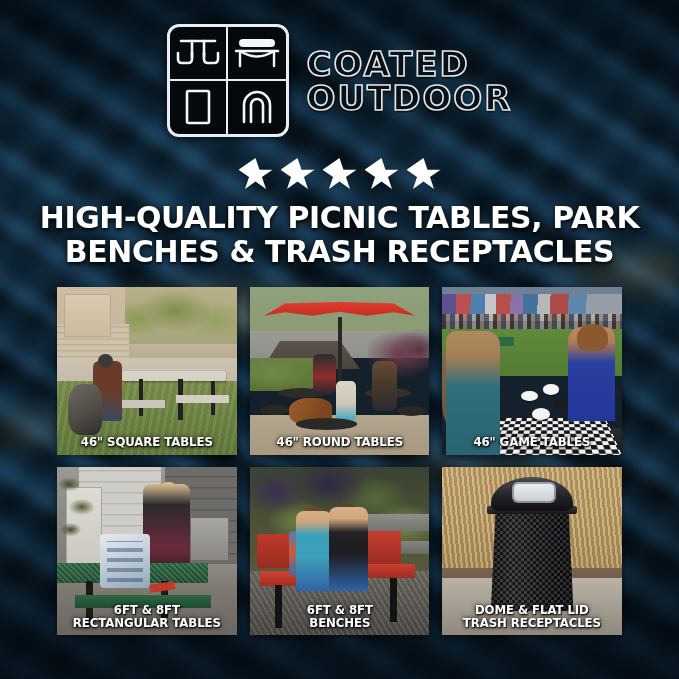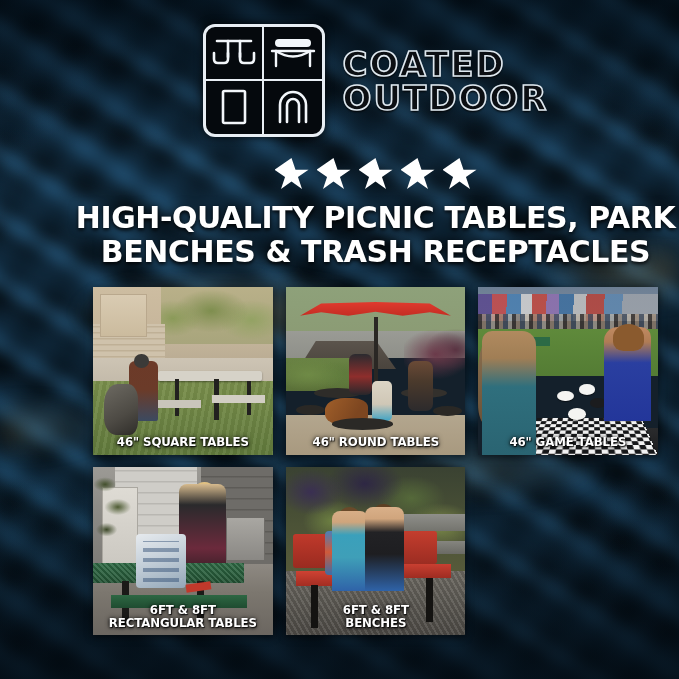--- a/index.html
+++ b/index.html
@@ -10,21 +10,20 @@
     background:#0b1a26;
     overflow:hidden;
   }
 
   
   .banner {
     position:relative;
     width:679px; height:679px;
     overflow:hidden;
     background:#0a1823;
-    padding-left:36px;
   }
 
   
   .bg-layer { position:absolute; inset:0; overflow:hidden; }
 
   .bg-base {
     position:absolute; inset:-40px;
     background:
       radial-gradient(ellipse 420px 300px at 22% 30%,  #1b4462 0%, rgba(27,68,98,0) 62%),
       radial-gradient(ellipse 380px 260px at 78% 20%,  #16374f 0%, rgba(22,55,79,0) 65%),
@@ -565,16 +564,31 @@
           <div class="t5-kid1"></div>
           <div class="t5-kid2h"></div>
           <div class="t5-kid2"></div>
         </div>
         <div class="tile-caption">
           <span>6FT &amp; 8FT</span>
           <span>BENCHES</span>
         </div>
       </div>
 
+      <div class="tile row2">
+        <div class="tile-art">
+          <div class="sky t6-gr"></div>
+          <div class="t6-mulch"></div>
+          <div class="ground t6-path"></div>
+          <div class="t6-can"></div>
+          <div class="t6-rim"></div>
+          <div class="t6-dome"></div>
+          <div class="t6-open"></div>
+        </div>
+        <div class="tile-caption">
+          <span>DOME &amp; FLAT LID</span>
+          <span>TRASH RECEPTACLES</span>
+        </div>
+      </div>
 
     </div>
   </div>
 </div>
 
 </body></html>

